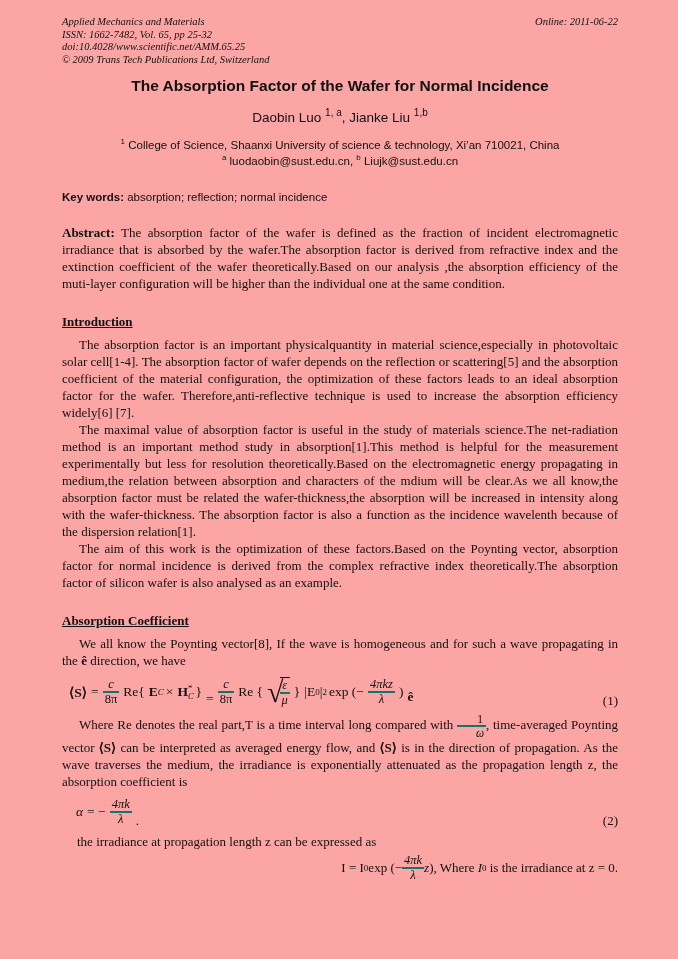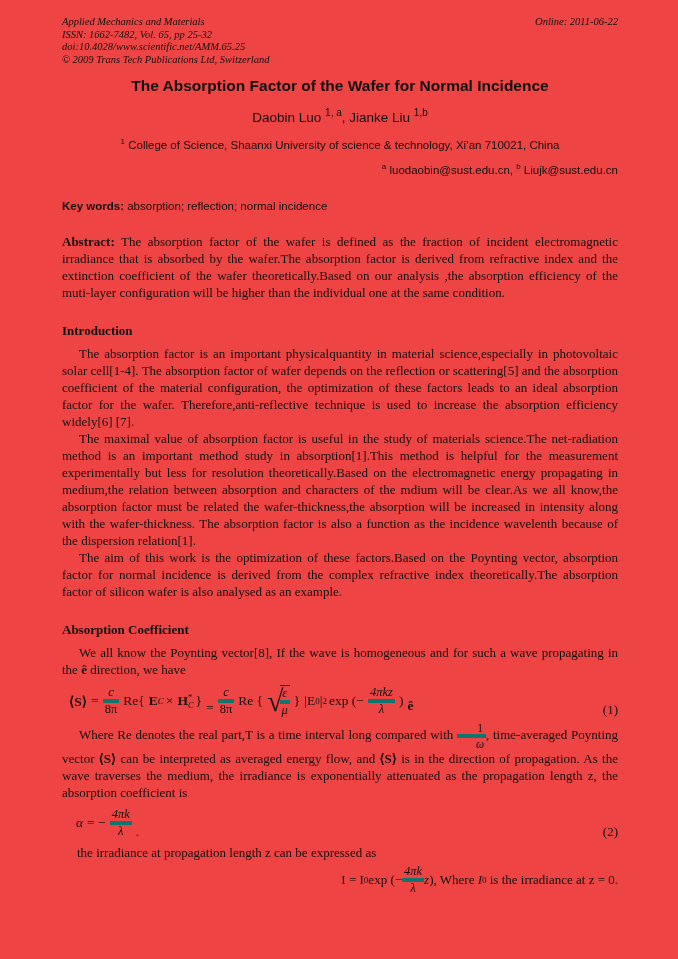--- a/index.html
+++ b/index.html
@@ -1,19 +1,19 @@
 <!DOCTYPE html>
 <html><head>
 <meta charset="utf-8">
 <style>
   html, body { margin:0; padding:0; background:#ffffff; }
   .page {
     position:relative;
     width:678px; height:959px;
-    background:#ef4444;
+    background:#fca5a5;
     color:#111;
     font-family:"Liberation Serif", serif;
     overflow:hidden;
     box-sizing:border-box;
   }
   .inner { padding:16px 60px 0 62px; }
 
   
   .jheader {
     display:flex; justify-content:space-between; align-items:flex-start;
@@ -35,40 +35,40 @@
     font-family:"Liberation Sans", sans-serif;
     font-size:13.5px; line-height:17px;
   }
   .authors sup { font-size:10px; }
   .affil, .emails {
     text-align:center;
     font-family:"Liberation Sans", sans-serif;
     font-size:11.5px; line-height:13px;
   }
   .affil { margin-top:9px; }
-  .emails { margin-top:9px;text-align:right; }
+  .emails { margin-top:0; }
   .affil sup, .emails sup { font-size:8px; }
 
   .keywords {
     margin-top:22px;
     font-family:"Liberation Sans", sans-serif;
     font-size:11.5px; line-height:14px;
   }
   .kw-label { font-weight:bold; }
 
   .abstract {
     margin-top:20px;
     font-size:13px; line-height:17px;
     text-align:justify;
   }
   .ab-label { font-weight:bold; }
 
   .section-heading {
     margin-top:21px;
-    font-weight:bold; font-size:13px; line-height:17px;
+    font-weight:bold; font-size:13px; line-height:17px;text-decoration:underline;
   }
   .para {
     margin:0; font-size:13px; line-height:17px;
     text-align:justify; text-indent:17px;
   }
   .after-heading { margin-top:6px; }
 
   
   .equation {
     position:relative;
@@ -79,21 +79,21 @@
     display:flex; align-items:center; flex-wrap:nowrap;
   }
   .equation .tok { margin:0 2px; white-space:nowrap; }
   .eqnum { position:absolute; right:0; bottom:0; font-size:13px; }
 
   .frac {
     display:inline-block; vertical-align:middle;
     text-align:center; line-height:1.05; font-size:12.5px;
   }
   .fnum { display:block; padding:0 2px; }
-  .fden { display:block; border-top:4px solid #0f766e; padding:0 2px; }
+  .fden { display:block; border-top:2px solid #0f766e; padding:0 2px; }
 
   .inline-frac { font-size:11.5px; }
 
   .sqrt { display:inline-block; white-space:nowrap; vertical-align:middle; }
   .rad { display:inline-block; font-size:30px; line-height:26px; vertical-align:middle; margin-right:-4px; }
   .overl { display:inline-block; border-top:1px solid #000; vertical-align:middle; padding-top:1px; }
 
   .it { font-style:italic; }
   .bf { font-weight:bold; }
   .lowered { vertical-align:-8px; position:relative; top:7px; }

